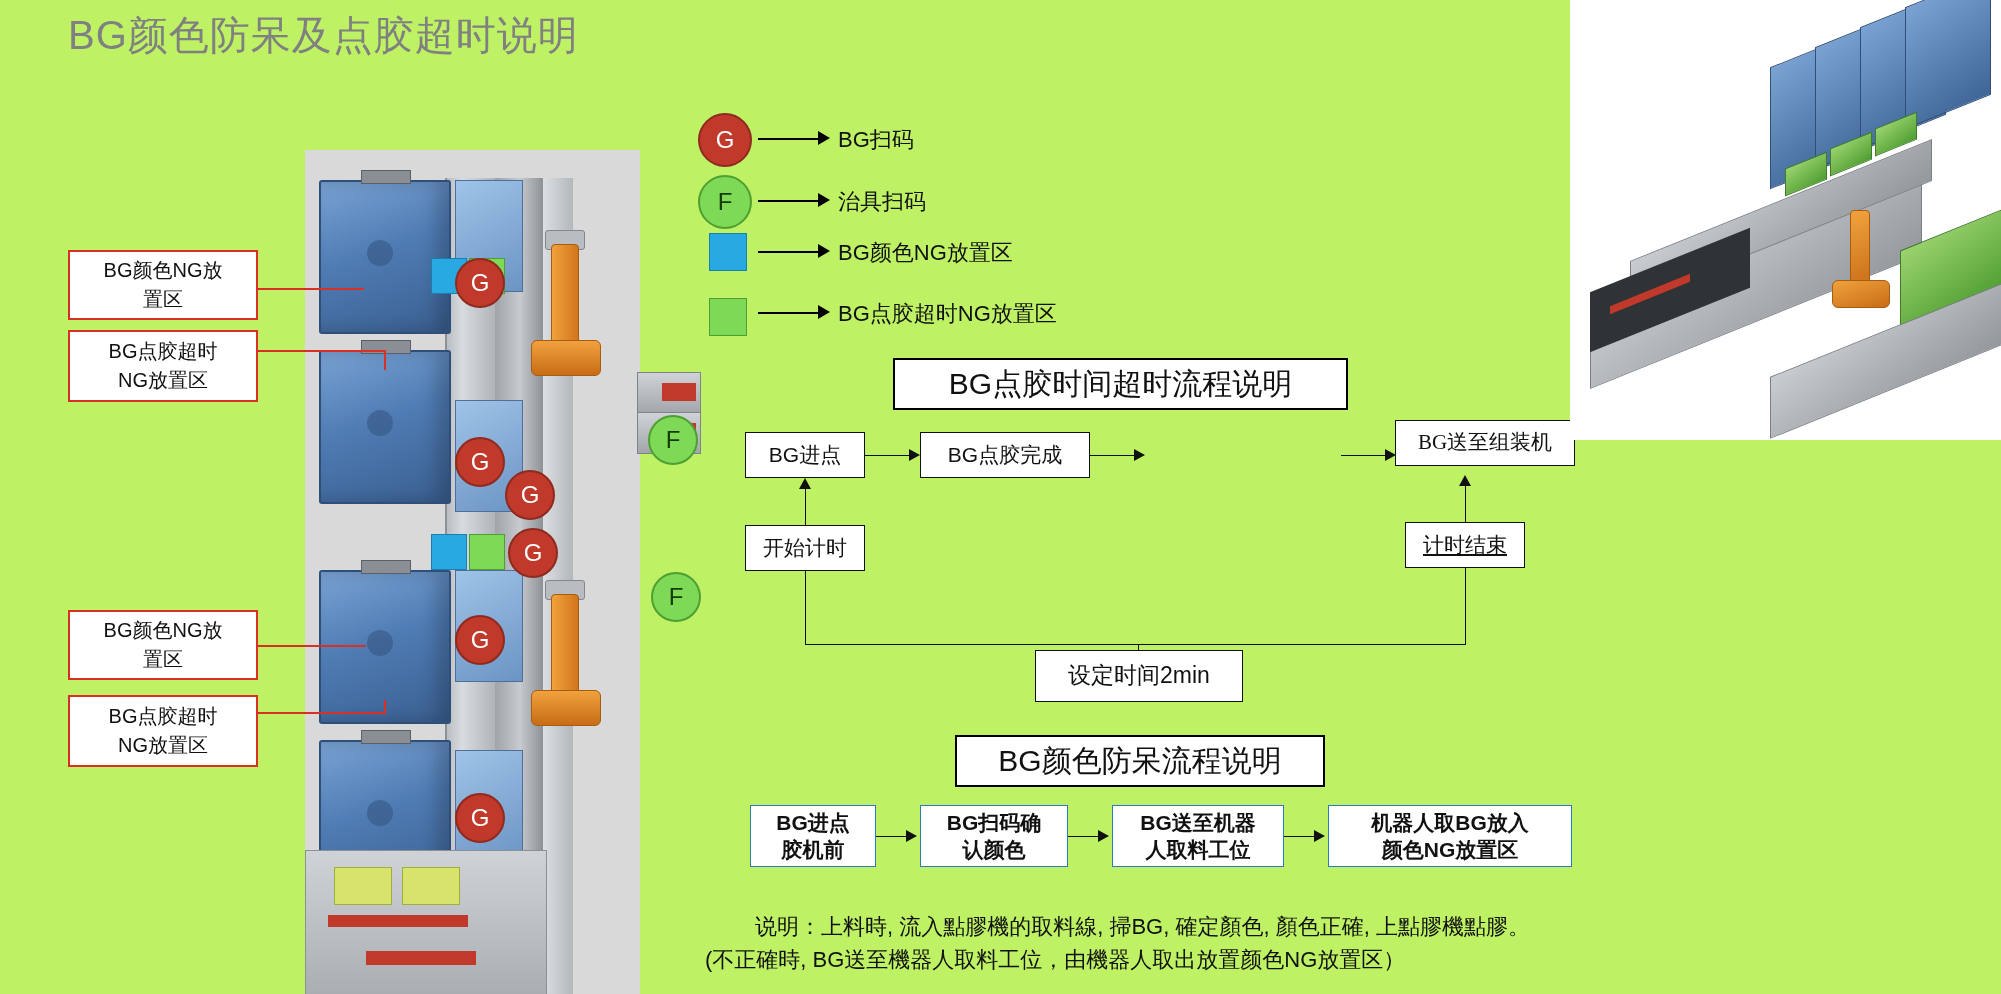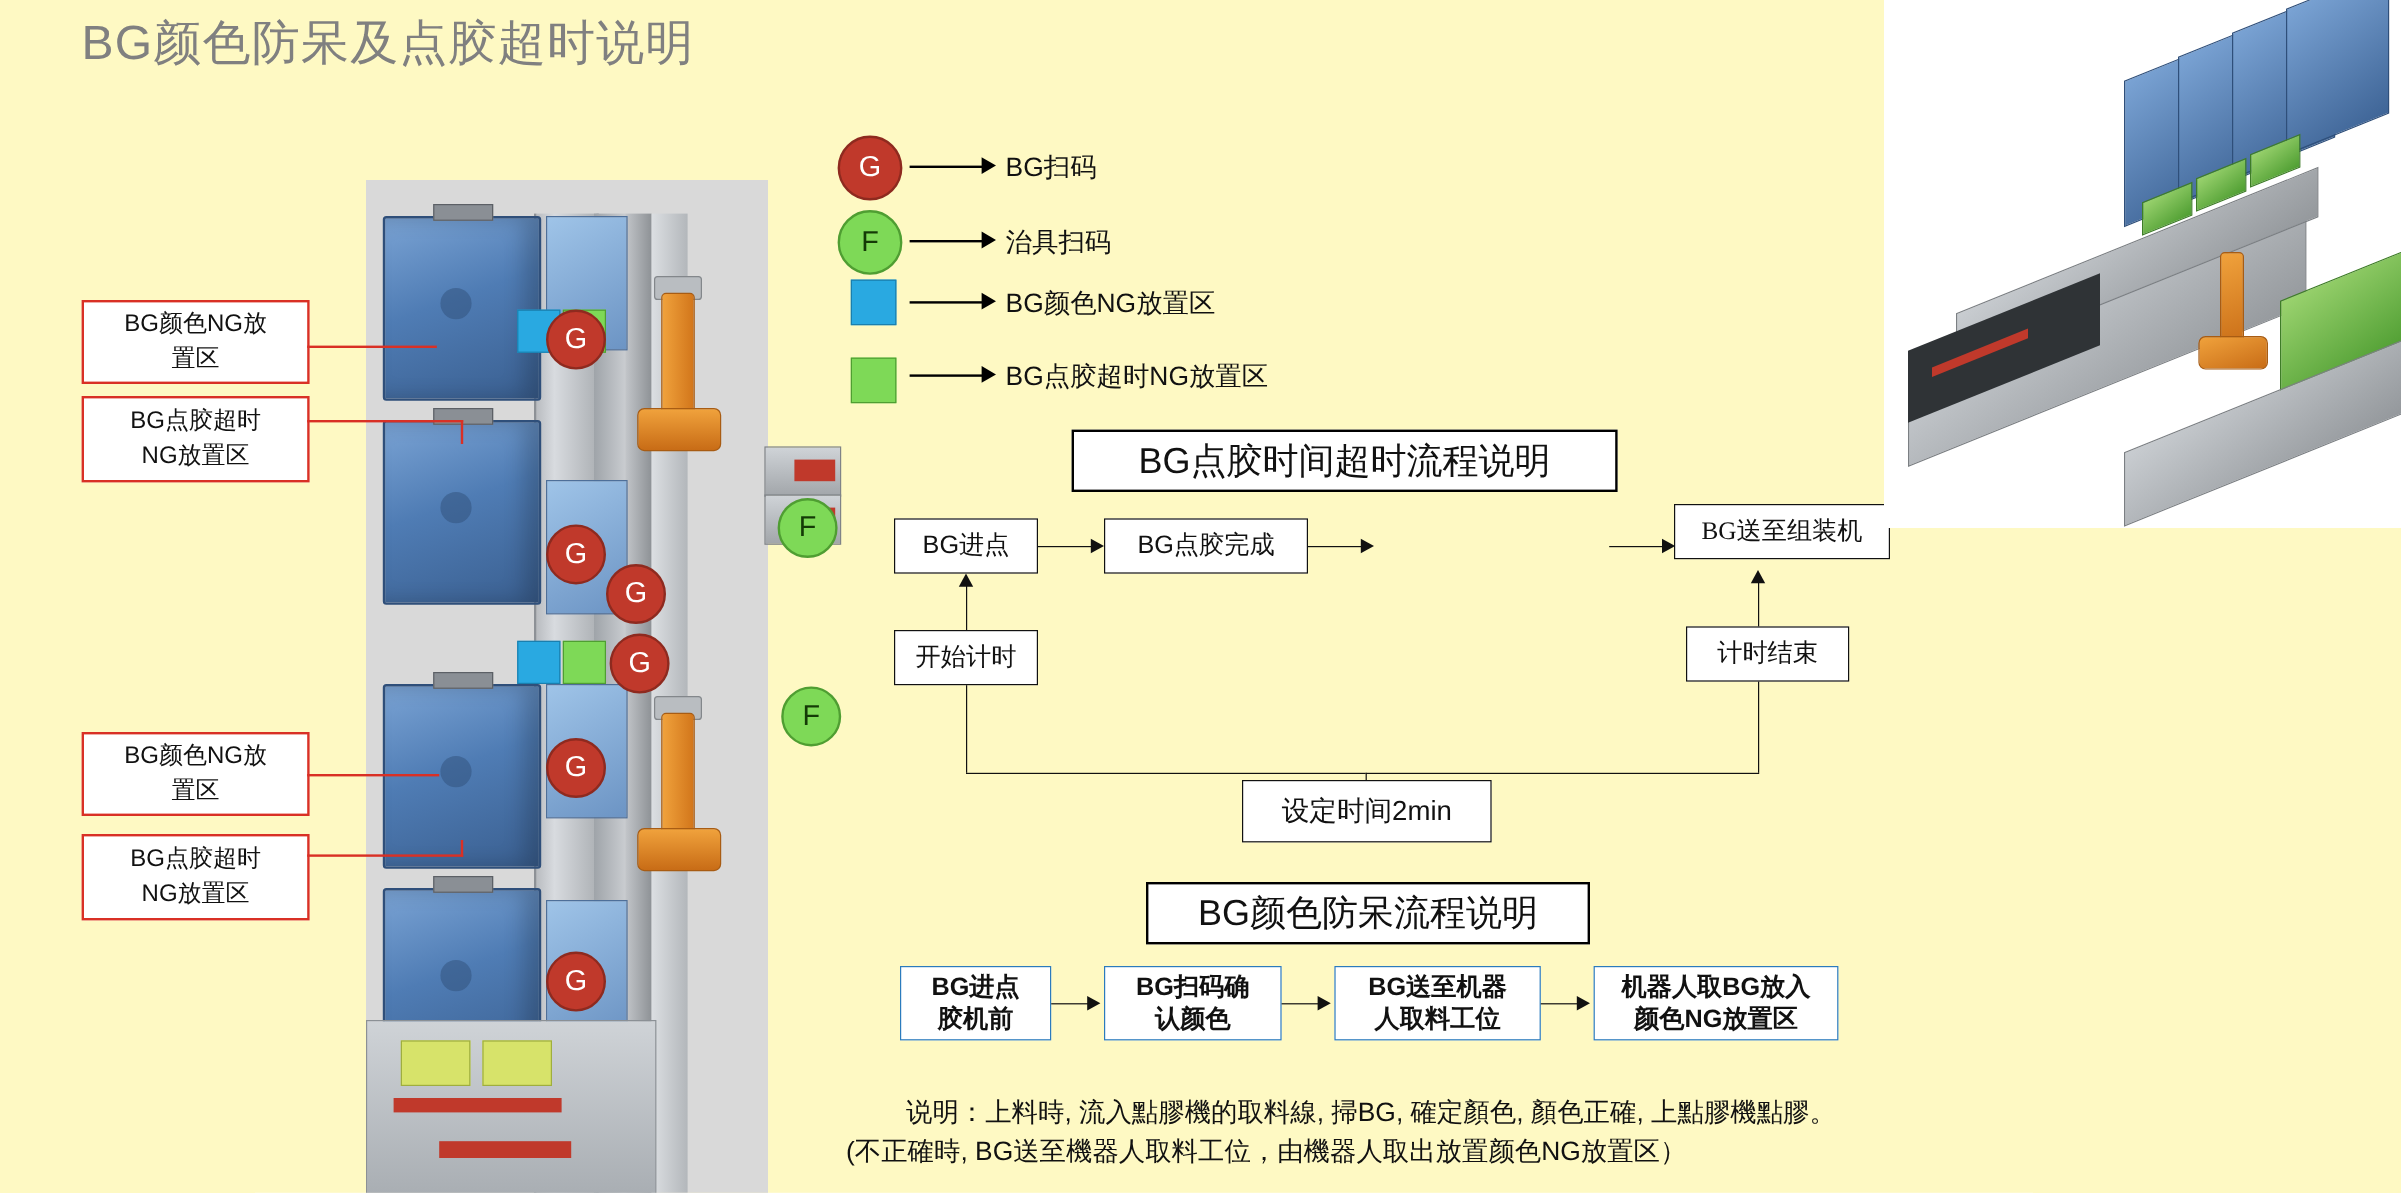--- a/index.html
+++ b/index.html
@@ -10,21 +10,21 @@
   body {
     width: 2001px;
     height: 994px;
     position: relative;
     font-family: "Liberation Sans", sans-serif;
     overflow: hidden;
   }
   .slide {
     position: absolute;
     inset: 0;
-    background: #fef9c3;
+    background: #bef264;
   }
   .page-title {
     position: absolute;
     left: 68px;
     top: 8px;
     font-size: 40px;
     color: #808080;
     letter-spacing: 1px;
     white-space: nowrap;
   }
@@ -535,21 +535,21 @@
 
   <div class="hline" style="left:1341px;top:455px;width:48px;"></div>
   <div class="ah-right" style="left:1385px;top:449px;"></div>
 
   <div class="node" style="left:1395px;top:420px;width:180px;height:46px;font-family:Liberation Serif, serif;">BG送至组装机</div>
 
   <div class="node" style="left:745px;top:525px;width:120px;height:46px;">开始计时</div>
   <div class="vline" style="left:805px;top:483px;height:42px;"></div>
   <div class="ah-up" style="left:799px;top:478px;"></div>
 
-  <div class="node" style="left:1405px;top:522px;width:136px;height:46px;">计时结束</div>
+  <div class="node" style="left:1405px;top:522px;width:120px;height:46px;text-decoration:underline;">计时结束</div>
   <div class="vline" style="left:1465px;top:480px;height:42px;"></div>
   <div class="ah-up" style="left:1459px;top:475px;"></div>
 
   <div class="vline" style="left:805px;top:571px;height:73px;"></div>
   <div class="hline" style="left:805px;top:644px;width:333px;"></div>
   <div class="vline" style="left:1465px;top:568px;height:76px;"></div>
   <div class="hline" style="left:1138px;top:644px;width:328px;"></div>
   <div class="vline" style="left:1138px;top:644px;height:20px;"></div>
   <div class="ah-down" style="left:1132px;top:660px;"></div>
 
@@ -577,21 +577,21 @@
 
   <div class="node node-blue" style="left:1112px;top:805px;width:172px;height:62px;">
     <span>
       <span>BG送至机器</span><br>
       <span>人取料工位</span>
     </span>
   </div>
   <div class="hline" style="left:1284px;top:836px;width:34px;"></div>
   <div class="ah-right" style="left:1314px;top:830px;"></div>
 
-  <div class="node node-blue" style="left:1328px;top:805px;width:204px;height:62px;">
+  <div class="node node-blue" style="left:1328px;top:805px;width:244px;height:62px;">
     <span>
       <span>机器人取BG放入</span><br>
       <span>颜色NG放置区</span>
     </span>
   </div>
 
   <div class="note" style="left:755px;top:910px;">说明：上料時, 流入點膠機的取料線, 掃BG, 確定顏色, 顏色正確, 上點膠機點膠。</div>
   <div class="note" style="left:705px;top:943px;">(不正確時, BG送至機器人取料工位，由機器人取出放置颜色NG放置区）</div>
 
   <div class="render">

